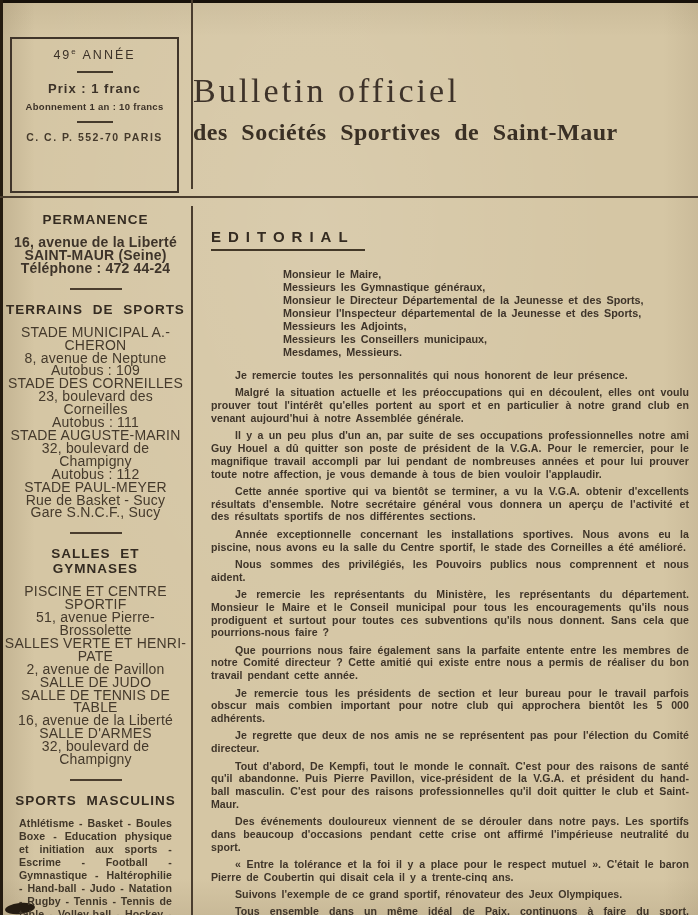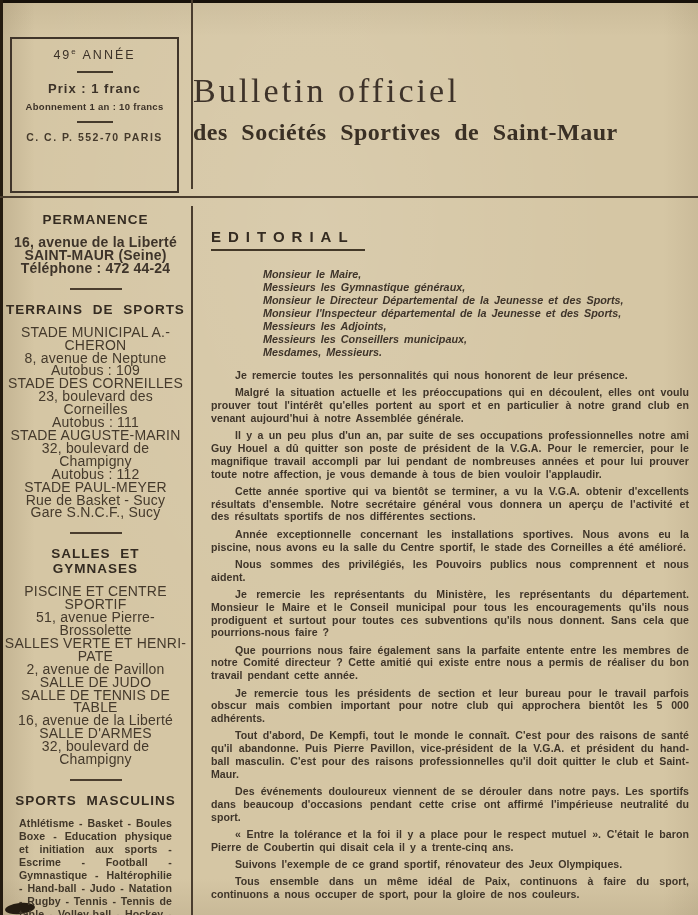--- a/index.html
+++ b/index.html
@@ -50,21 +50,21 @@
     font-weight:bold;color:#413729;letter-spacing:0.1px;word-spacing:1px;
   }
   .sb-divider{width:52px;margin:13px auto 12px;border-top:2px solid #4a3d2e;}
 
   
   .editorial{position:absolute;left:211px;top:228px;width:478px;}
   .ed-heading{
     display:inline-block;font-size:15px;font-weight:bold;letter-spacing:7px;
     color:#342b21;border-bottom:2px solid #433828;padding:0 10px 4px 0;
   }
-  .salutations{margin:17px 0 10px 52px;font-style:italic;}
+  .salutations{margin:17px 0 10px 72px;}
   .sal-line{font-size:10.8px;line-height:13px;font-weight:bold;color:#3e342a;word-spacing:2px;}
   .ed-paras{margin-top:2px;}
   .ed-para{
     margin:0 0 4.5px;text-indent:24px;text-align:justify;
     font-size:10.6px;line-height:12.8px;font-weight:bold;color:#3f352a;
     word-spacing:2px;letter-spacing:0.05px;
   }
 </style>
 </head>
 <body>
@@ -159,20 +159,21 @@
 
     <p class="ed-para">Je remercie toutes les personnalités qui nous honorent de leur présence.</p>
         <p class="ed-para">Malgré la situation actuelle et les préoccupations qui en découlent, elles ont voulu prouver tout l'intérêt qu'elles portent au sport et en particulier à notre grand club en venant aujourd'hui à notre Assemblée générale.</p>
         <p class="ed-para">Il y a un peu plus d'un an, par suite de ses occupations professionnelles notre ami Guy Houel a dû quitter son poste de président de la V.G.A. Pour le remercier, pour le magnifique travail accompli par lui pendant de nombreuses années et pour lui prouver toute notre affection, je vous demande à tous de bien vouloir l'applaudir.</p>
         <p class="ed-para">Cette année sportive qui va bientôt se terminer, a vu la V.G.A. obtenir d'excellents résultats d'ensemble. Notre secrétaire général vous donnera un aperçu de l'activité et des résultats sportifs de nos différentes sections.</p>
         <p class="ed-para">Année exceptionnelle concernant les installations sportives. Nous avons eu la piscine, nous avons eu la salle du Centre sportif, le stade des Corneilles a été amélioré.</p>
         <p class="ed-para">Nous sommes des privilégiés, les Pouvoirs publics nous comprennent et nous aident.</p>
         <p class="ed-para">Je remercie les représentants du Ministère, les représentants du département. Monsieur le Maire et le Conseil municipal pour tous les encouragements qu'ils nous prodiguent et surtout pour toutes ces subventions qu'ils nous donnent. Sans cela que pourrions-nous faire ?</p>
         <p class="ed-para">Que pourrions nous faire également sans la parfaite entente entre les membres de notre Comité directeur ? Cette amitié qui existe entre nous a permis de réaliser du bon travail pendant cette année.</p>
         <p class="ed-para">Je remercie tous les présidents de section et leur bureau pour le travail parfois obscur mais combien important pour notre club qui approchera bientôt les 5 000 adhérents.</p>
+        <p class="ed-para">Je regrette que deux de nos amis ne se représentent pas pour l'élection du Comité directeur.</p>
         <p class="ed-para">Tout d'abord, De Kempfi, tout le monde le connaît. C'est pour des raisons de santé qu'il abandonne. Puis Pierre Pavillon, vice-président de la V.G.A. et président du hand-ball masculin. C'est pour des raisons professionnelles qu'il doit quitter le club et Saint-Maur.</p>
         <p class="ed-para">Des événements douloureux viennent de se dérouler dans notre pays. Les sportifs dans beaucoup d'occasions pendant cette crise ont affirmé l'impérieuse neutralité du sport.</p>
         <p class="ed-para">« Entre la tolérance et la foi il y a place pour le respect mutuel ». C'était le baron Pierre de Coubertin qui disait cela il y a trente-cinq ans.</p>
         <p class="ed-para">Suivons l'exemple de ce grand sportif, rénovateur des Jeux Olympiques.</p>
         <p class="ed-para">Tous ensemble dans un même idéal de Paix, continuons à faire du sport, continuons a nous occuper de sport, pour la gloire de nos couleurs.</p>
       </div>
 
     
   </div>
 

